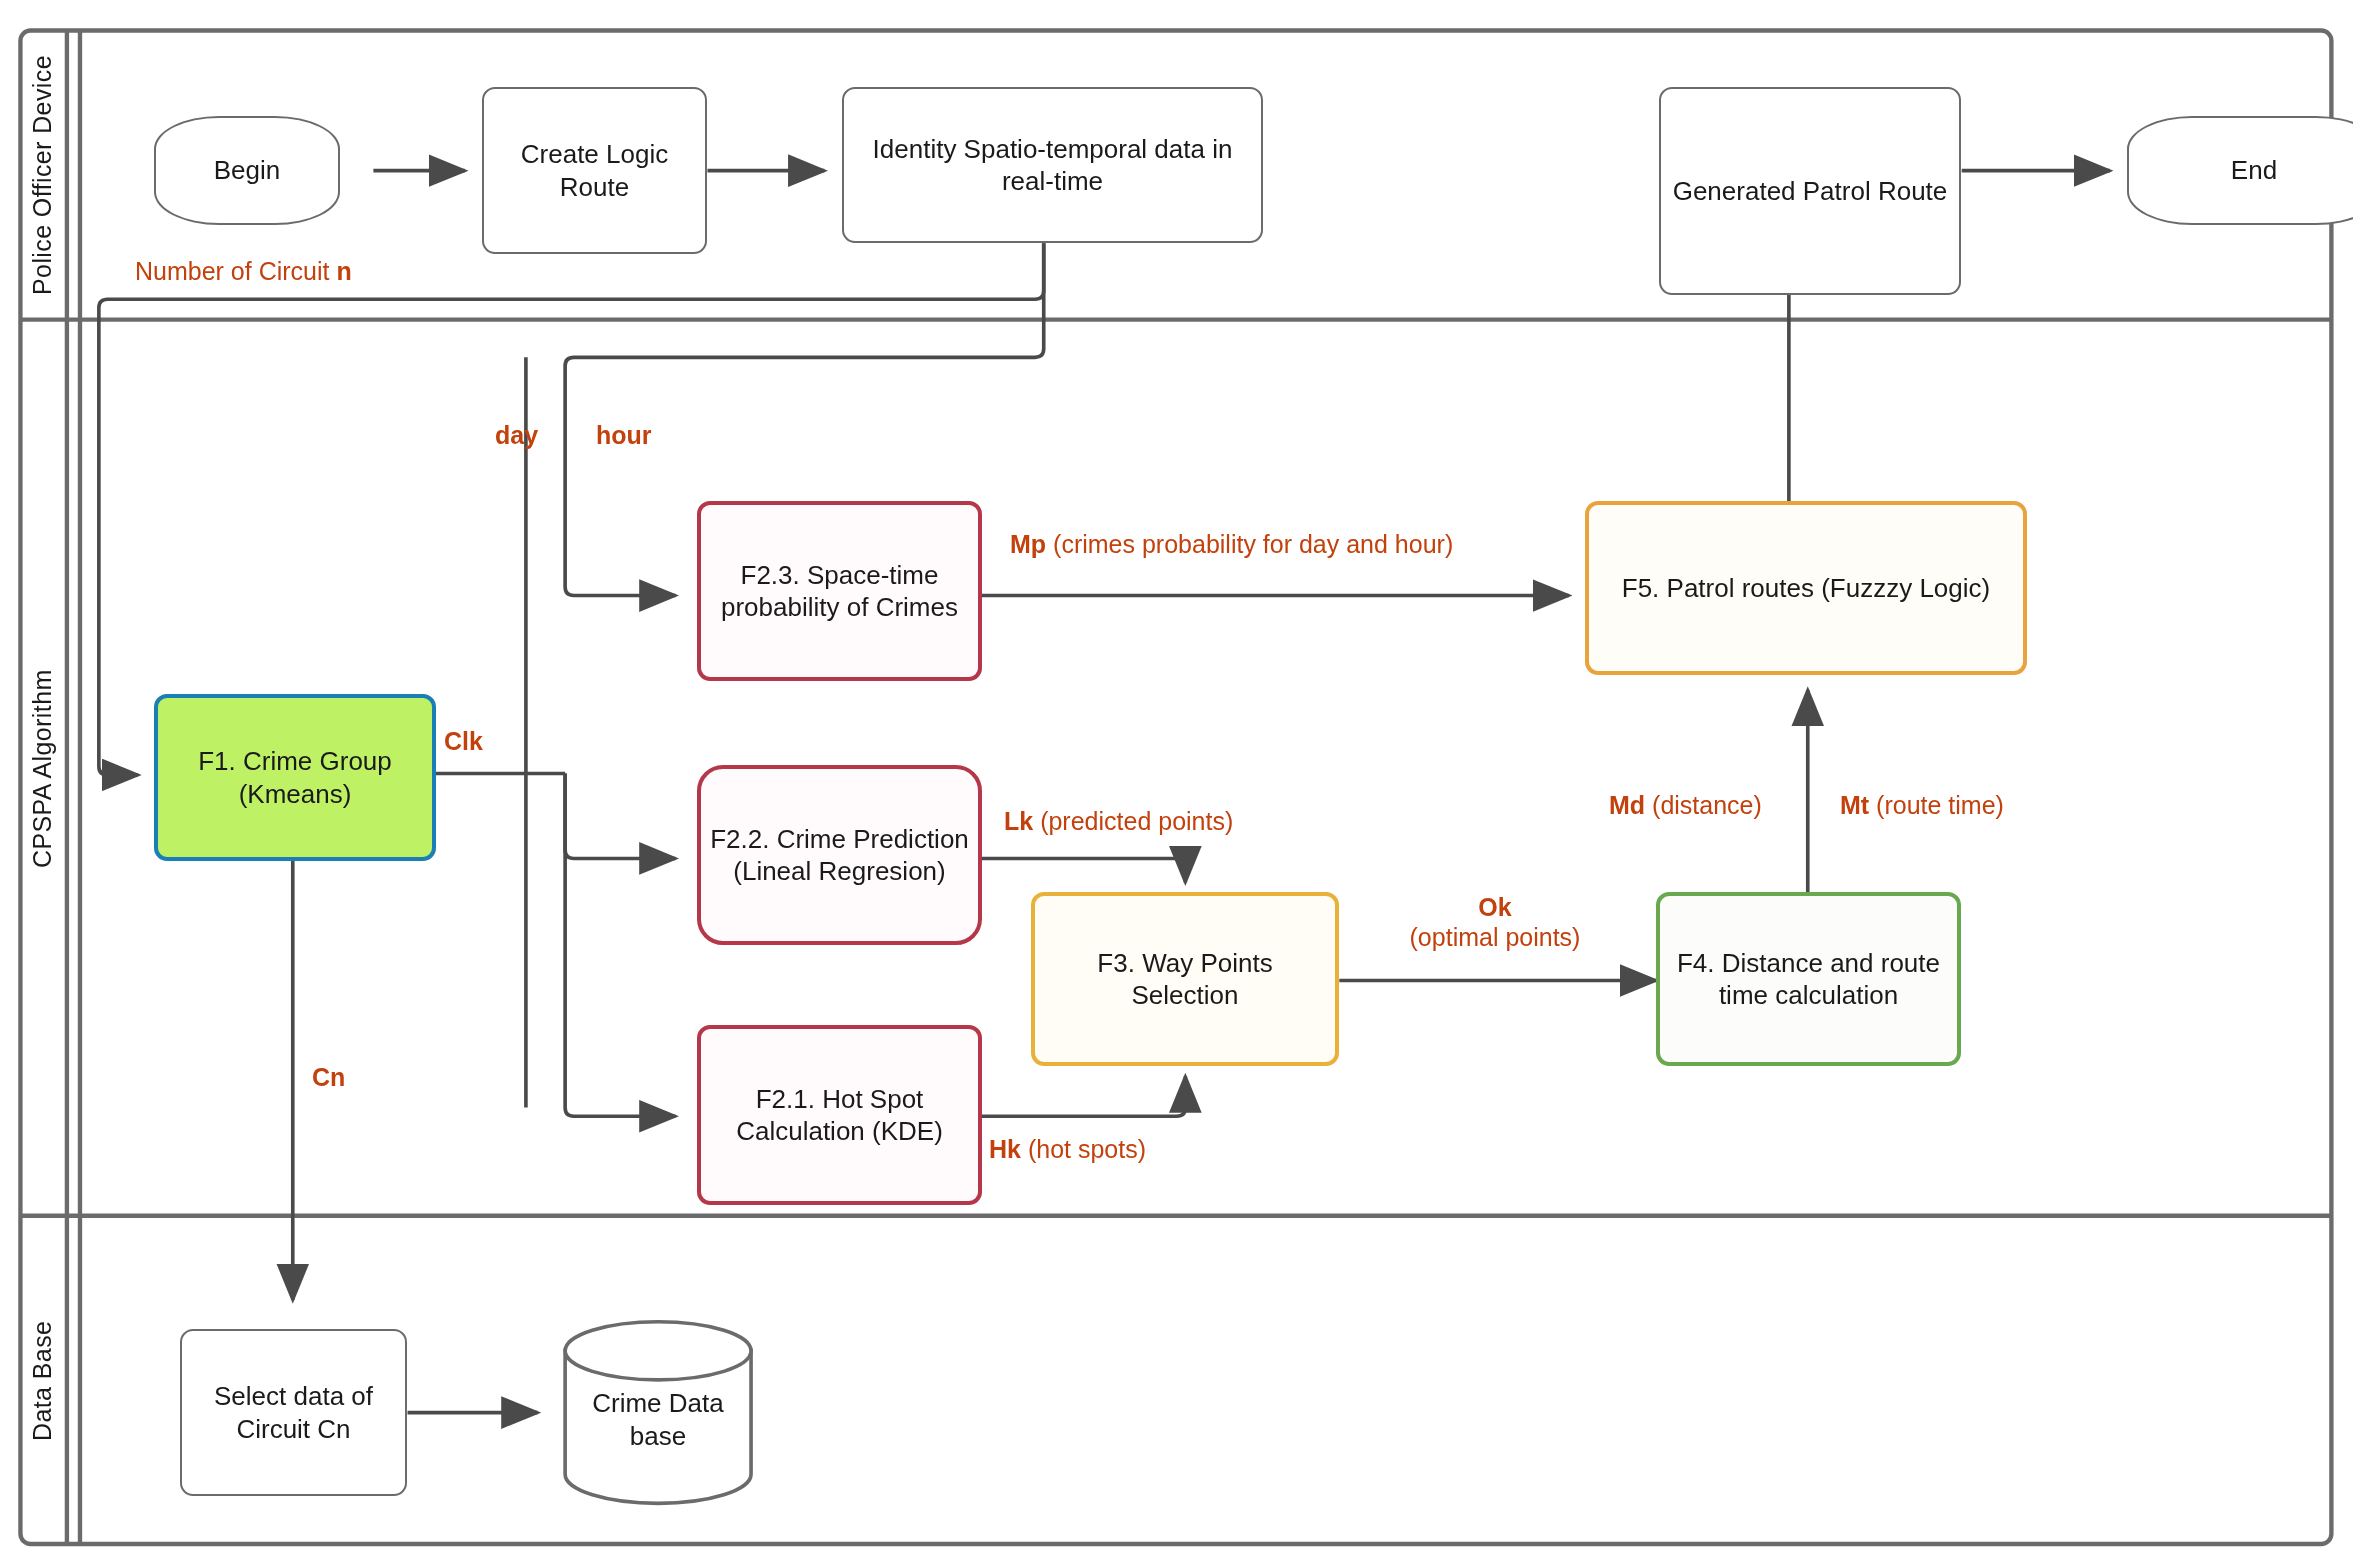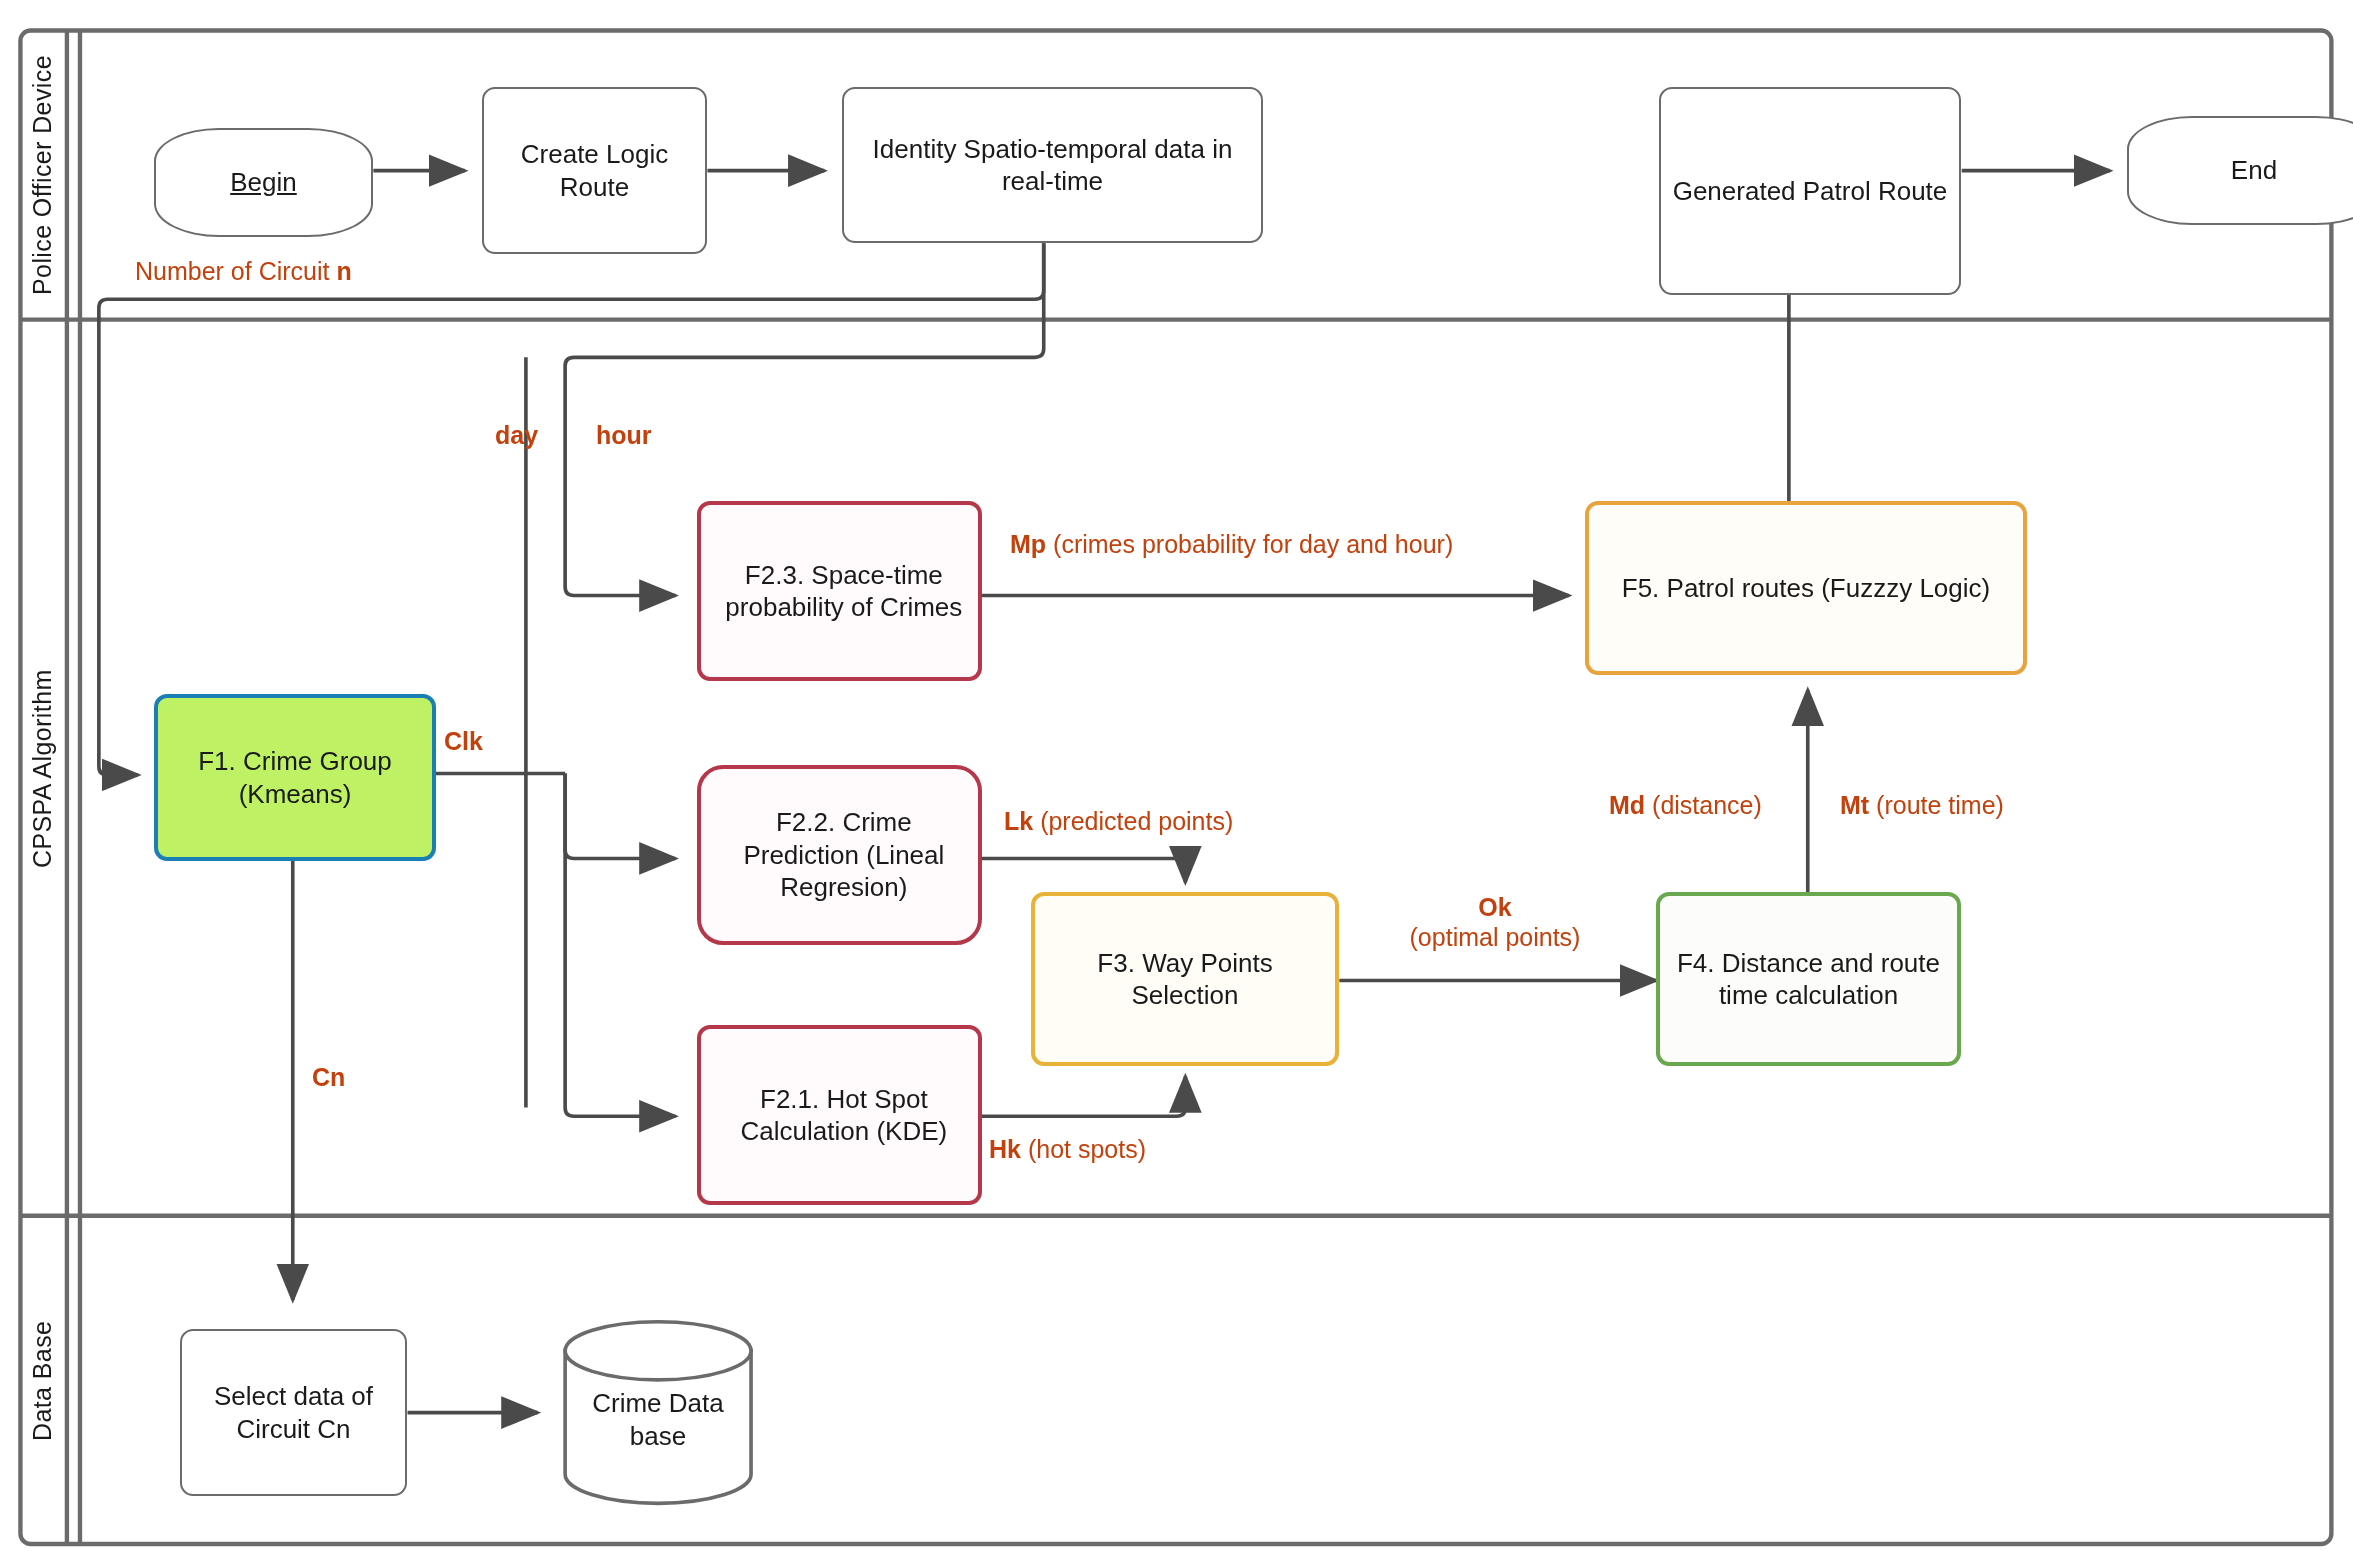--- a/index.html
+++ b/index.html
@@ -12,21 +12,21 @@
     font-size:25px;color:#1a1a1a;letter-spacing:0.4px;
   }
   .node{
     position:absolute;box-sizing:border-box;display:flex;
     align-items:center;justify-content:center;text-align:center;
     font-size:26px;line-height:1.25;color:#1a1a1a;padding:4.4px 7.3px;
   }
   .node.rect{background:#ffffff;border:2.2px solid #6b6b6b;border-radius:13px;}
   .node.term{background:#ffffff;border:2.2px solid #6b6b6b;border-radius:65px/33px;}
   .node.blue{border-color:#1a7fb5;border-width:4.4px;background:#bef264;text-align:center;}
-  .node.red{border-color:#b5384a;border-width:4.4px;background:#fffbfc;padding-left:16px;}
+  .node.red{border-color:#b5384a;border-width:4.4px;background:#fffbfc;}
   .node.amber{border-color:#e8b23a;border-width:4.4px;background:#fffdf6;}
   .node.orange{border-color:#e8a33d;border-width:4.4px;background:#fffdf7;}
   .node.green{border-color:#6aa84f;border-width:4.4px;background:#fcfdfa;}
   .db-label{position:absolute;display:flex;align-items:center;justify-content:center;
     text-align:center;font-size:26px;line-height:1.25;color:#1a1a1a;}
   .edge-label{
     position:absolute;font-size:25px;color:#c2410c;white-space:nowrap;line-height:1.2;
   }
   .edge-label b{font-weight:bold;}
   .edge-label.center{text-align:center;}
@@ -91,21 +91,21 @@
 
       <path d="M561,1945 L740,1945" marker-end="url(#ah)"></path>
     </g>
 
     <g stroke="#6b6b6b" fill="#ffffff" stroke-width="5">
       <path d="M778,1860 L778,2030 A128,40 0 0 0 1034,2030 L1034,1860 Z"></path>
       <ellipse cx="906" cy="1860" rx="128" ry="40"></ellipse>
     </g>
   </svg>
 
-  <div class="node term" style="left:154px;top:128px;width:219px;height:109px;text-decoration:underline;">Begin</div>
+  <div class="node term" style="left:154px;top:116px;width:186px;height:109px;">Begin</div>
 
   <div class="node rect" style="left:482px;top:87px;width:225px;height:167px;">Create Logic Route</div>
 
   <div class="node rect" style="left:842px;top:87px;width:421px;height:156px;">Identity Spatio-temporal data in real-time</div>
 
   <div class="node rect" style="left:1659px;top:87px;width:302px;height:208px;">Generated Patrol Route</div>
 
   <div class="node term" style="left:2127px;top:116px;width:254px;height:109px;">End</div>
 
   <div class="node rect blue" style="left:154px;top:694px;width:282px;height:167px;">F1. Crime Group (Kmeans)</div>

